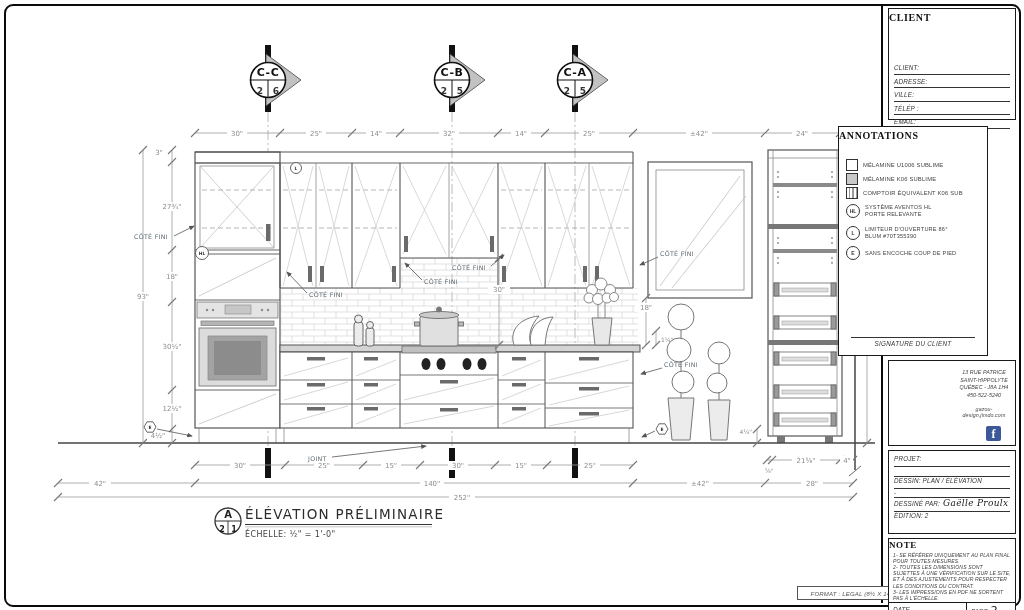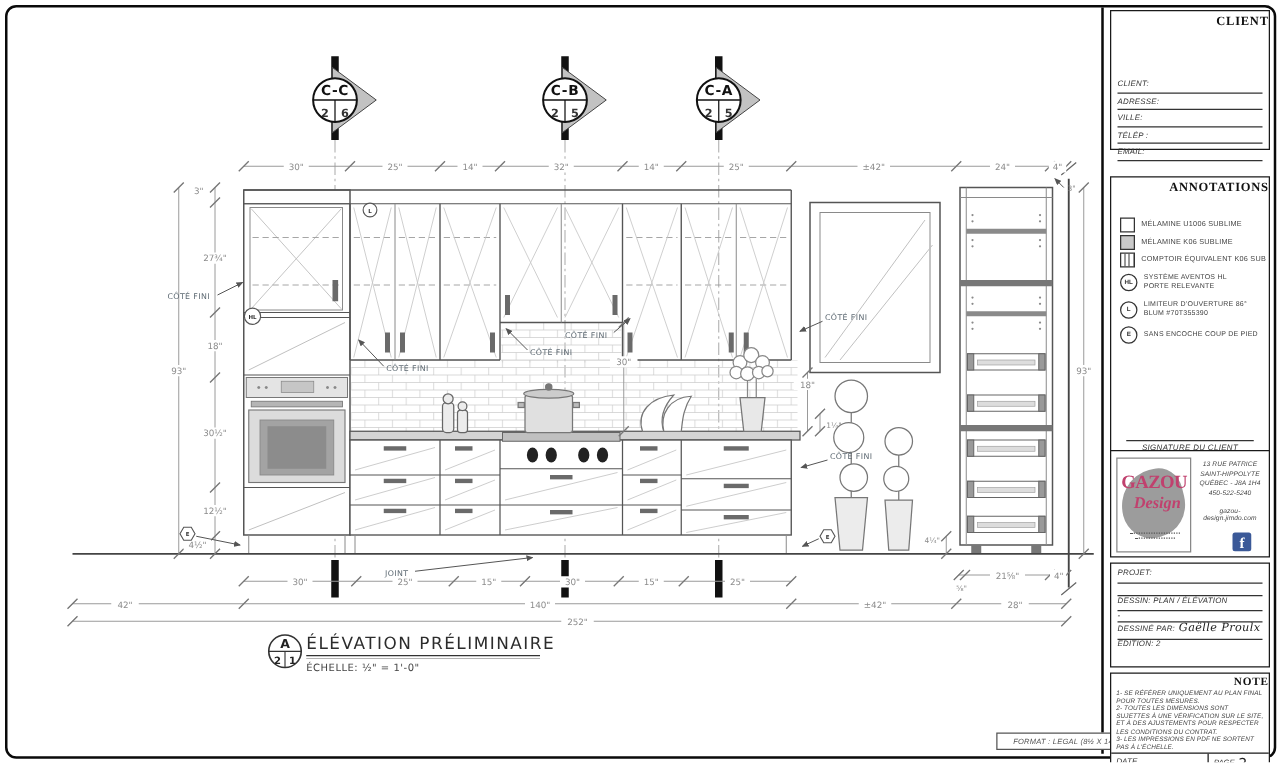--- a/index.html
+++ b/index.html
@@ -15,27 +15,27 @@
   .mk{font-size:11px;font-weight:bold;fill:#111;text-anchor:middle;letter-spacing:.5px;}
   .mknum{font-size:9px;font-weight:bold;fill:#333;text-anchor:middle;}
   .sym-sm{font-size:4.4px;fill:#333;text-anchor:middle;font-weight:bold;}
   .ttl{font-size:13.5px;fill:#2c2c2c;letter-spacing:1.2px;}
   .ttl-scale{font-size:8px;fill:#444;letter-spacing:.4px;}
   .bub{font-size:10px;font-weight:bold;fill:#222;text-anchor:middle;}
   .bubn{font-size:8px;font-weight:bold;fill:#222;text-anchor:middle;}
 
   
   .tb{position:absolute;border:1.2px solid #1a1a1a;background:#fff;box-sizing:border-box;}
-  .tb-title{text-align:right;font-family:"Liberation Serif",serif;font-weight:bold;
+  .tb-title{text-align:left;font-family:"Liberation Serif",serif;font-weight:bold;
             font-size:10px;letter-spacing:.6px;color:#111;padding-top:3px;}
   .client{left:888px;top:8px;width:128px;height:112px;}
   .cfields{position:absolute;left:5px;right:5px;top:52px;}
   .frow{border-bottom:.9px solid #333;height:12.5px;font-style:italic;font-size:6.3px;
         color:#333;line-height:14px;letter-spacing:.2px;}
-  .annot{left:888px;top:126px;width:128px;height:230px;margin-top:15px;}
+  .annot{left:838px;top:126px;width:150px;height:230px;}
   .mat-row{position:absolute;left:7px;display:flex;align-items:center;gap:5px;}
   .sw{width:12px;height:12px;border:1px solid #333;box-sizing:border-box;flex:none;}
   .sw-gray{background:#c9c9c9;}
   .sw-hatch{background:repeating-linear-gradient(90deg,#fff 0 2px,#9a9a9a 2px 3.5px);}
   .mlab{font-size:5.8px;color:#444;letter-spacing:.2px;}
   .sym-row{position:absolute;left:7px;display:flex;align-items:center;gap:5px;}
   .symc{width:12px;height:12px;border:1px solid #333;border-radius:50%;flex:none;
         font-size:5px;font-weight:bold;color:#333;display:flex;align-items:center;justify-content:center;}
   .slines{font-size:5.6px;color:#444;line-height:1.25;letter-spacing:.2px;}
   .sigwrap{position:absolute;left:12px;right:12px;bottom:8px;text-align:center;}
@@ -524,27 +524,20 @@
         <div>SANS ENCOCHE COUP DE PIED</div>
       </span>
     </div>
     <div class="sigwrap">
       <div class="sigline"></div>
       <div class="sigtxt">SIGNATURE DU CLIENT</div>
     </div>
   </div>
 
   <div class="tb logobox">
-    <div class="logo-panel">
-      <div class="blob"></div>
-      <div class="lg1">GAZOU</div>
-      <div class="lg2">Design</div>
-      <div class="lgsq"></div>
-      <div class="lgsq2"></div>
-    </div>
     <div class="addr">
       <div class="aline">13 RUE PATRICE</div>
       <div class="aline">SAINT-HIPPOLYTE</div>
       <div class="aline">QUÉBEC - J8A 1H4</div>
       <div class="aline">450-522-5240</div>
       <div class="weblink">gazou-design.jimdo.com</div>
     </div>
     <div class="fb">f</div>
   </div>
 

